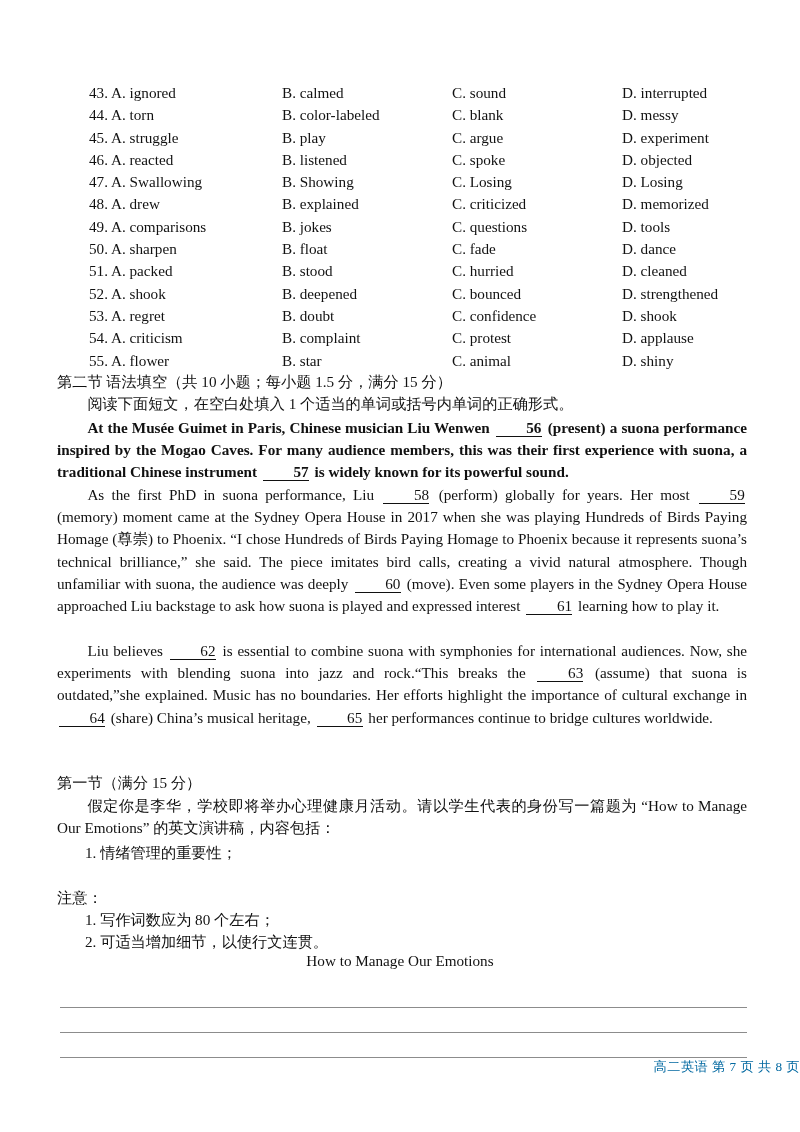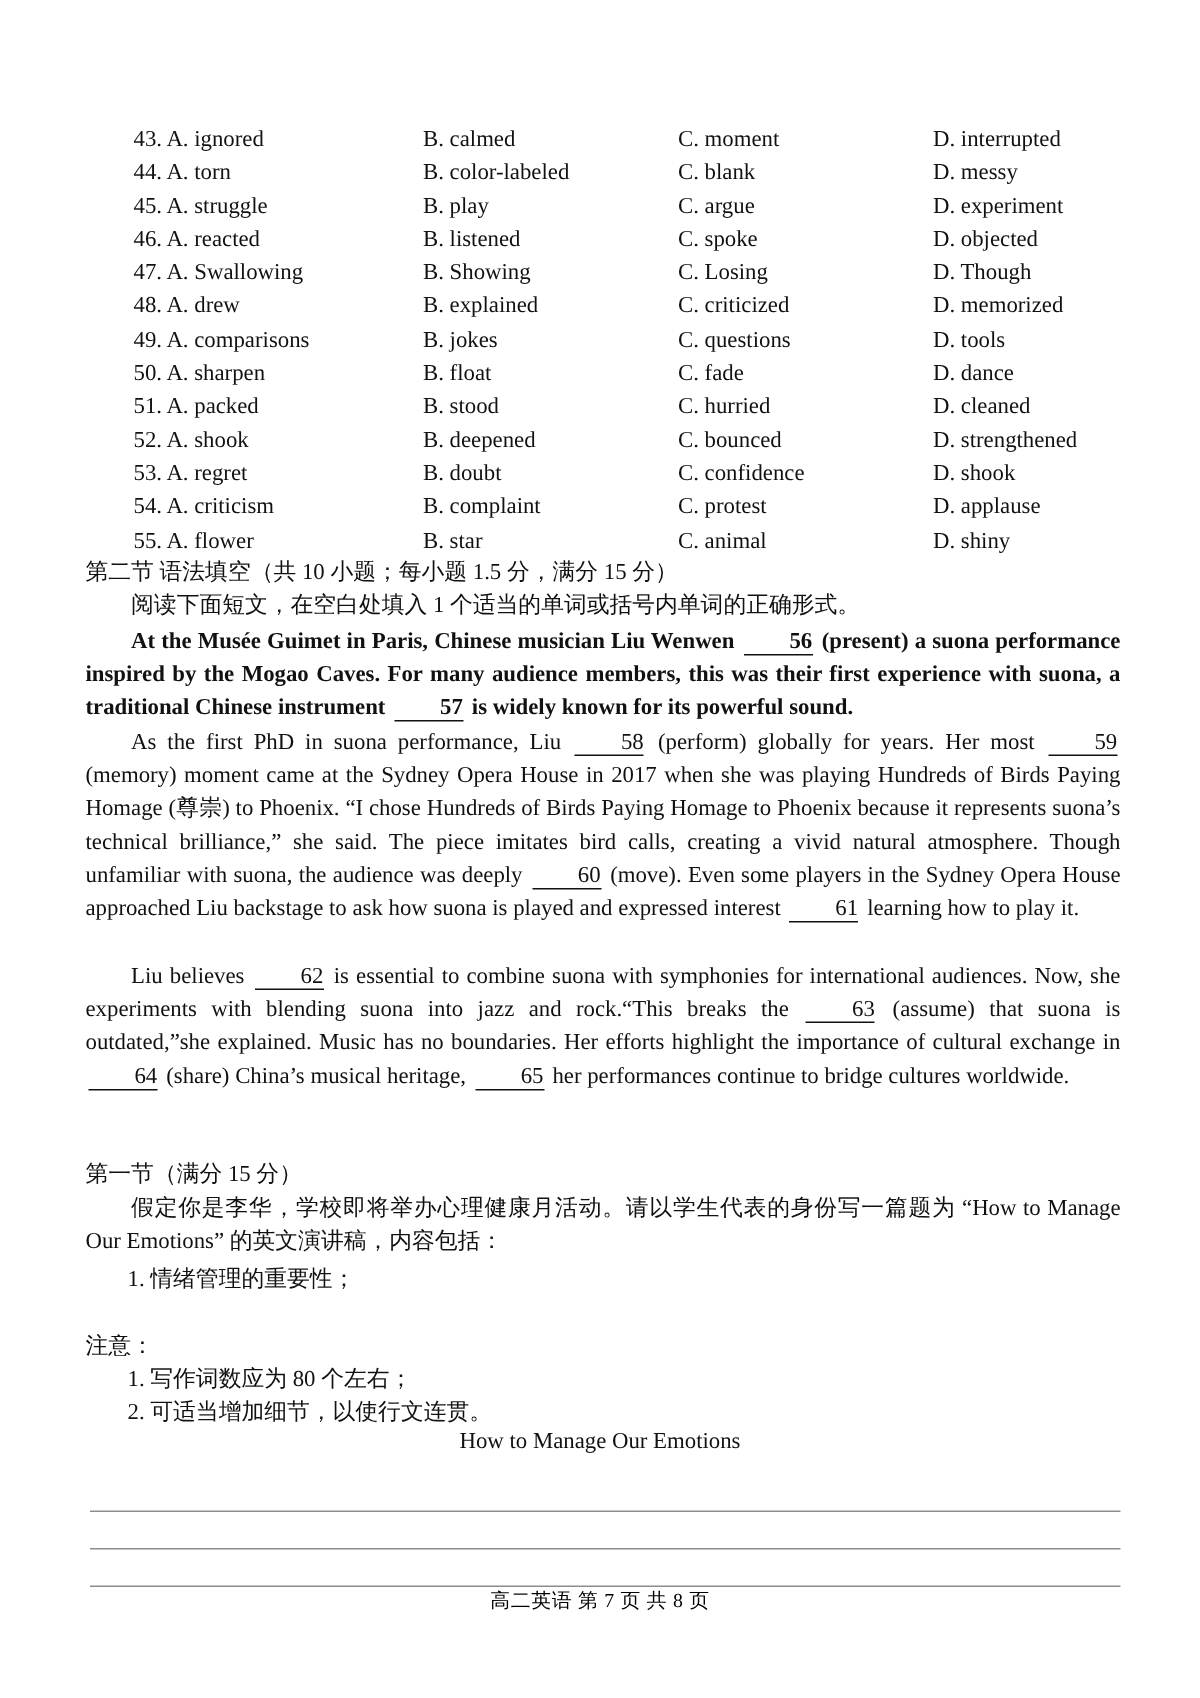--- a/index.html
+++ b/index.html
@@ -101,37 +101,37 @@
     width: 687px;
     height: 0;
     border-top: 1.4px solid #8c8c8c;
   }
 
   
   .footer {
     position: absolute;
     left: 0;
     width: 800px;
-    text-align: center;
+    text-align: right;
     font-size: 13.2px;
-    color: #000000;
+    color: #0369a1;
     letter-spacing: 0.5px;
   }
 </style>
 </head>
 <body>
 
 <div class="page">
 
   <div class="mc-block">
 
     <div class="mc-row">
       <span class="mc-opt a">43. A. ignored</span>
       <span class="mc-opt b">B. calmed</span>
-      <span class="mc-opt c">C. moment</span>
+      <span class="mc-opt c">C. sound</span>
       <span class="mc-opt d">D. interrupted</span>
     </div>
     <div class="mc-row">
       <span class="mc-opt a">44. A. torn</span>
       <span class="mc-opt b">B. color-labeled</span>
       <span class="mc-opt c">C. blank</span>
       <span class="mc-opt d">D. messy</span>
     </div>
     <div class="mc-row">
       <span class="mc-opt a">45. A. struggle</span>
@@ -142,21 +142,21 @@
     <div class="mc-row">
       <span class="mc-opt a">46. A. reacted</span>
       <span class="mc-opt b">B. listened</span>
       <span class="mc-opt c">C. spoke</span>
       <span class="mc-opt d">D. objected</span>
     </div>
     <div class="mc-row">
       <span class="mc-opt a">47. A. Swallowing</span>
       <span class="mc-opt b">B. Showing</span>
       <span class="mc-opt c">C. Losing</span>
-      <span class="mc-opt d">D. Though</span>
+      <span class="mc-opt d">D. Losing</span>
     </div>
     <div class="mc-row">
       <span class="mc-opt a">48. A. drew</span>
       <span class="mc-opt b">B. explained</span>
       <span class="mc-opt c">C. criticized</span>
       <span class="mc-opt d">D. memorized</span>
     </div>
     <div class="mc-row">
       <span class="mc-opt a">49. A. comparisons</span>
       <span class="mc-opt b">B. jokes</span>

